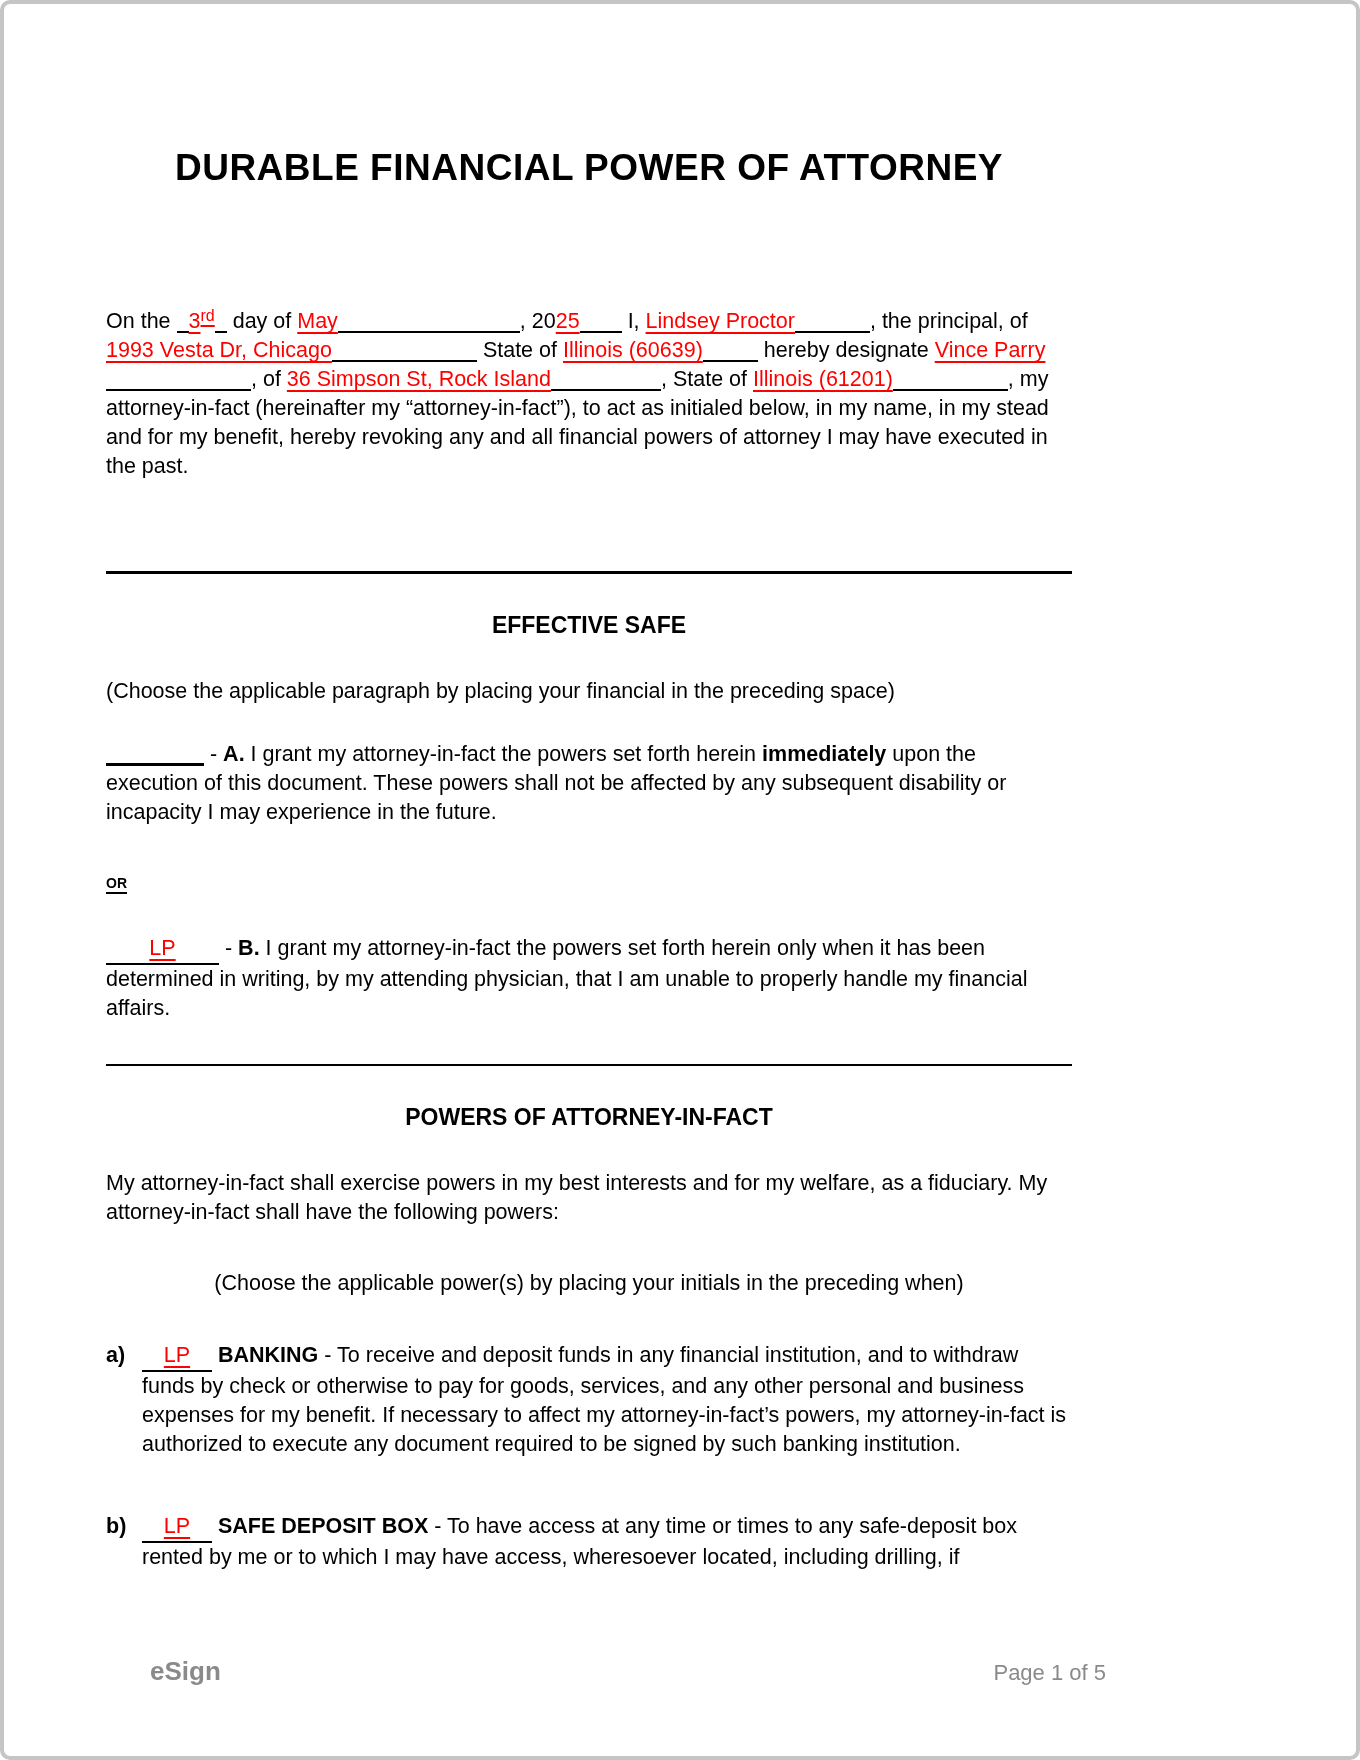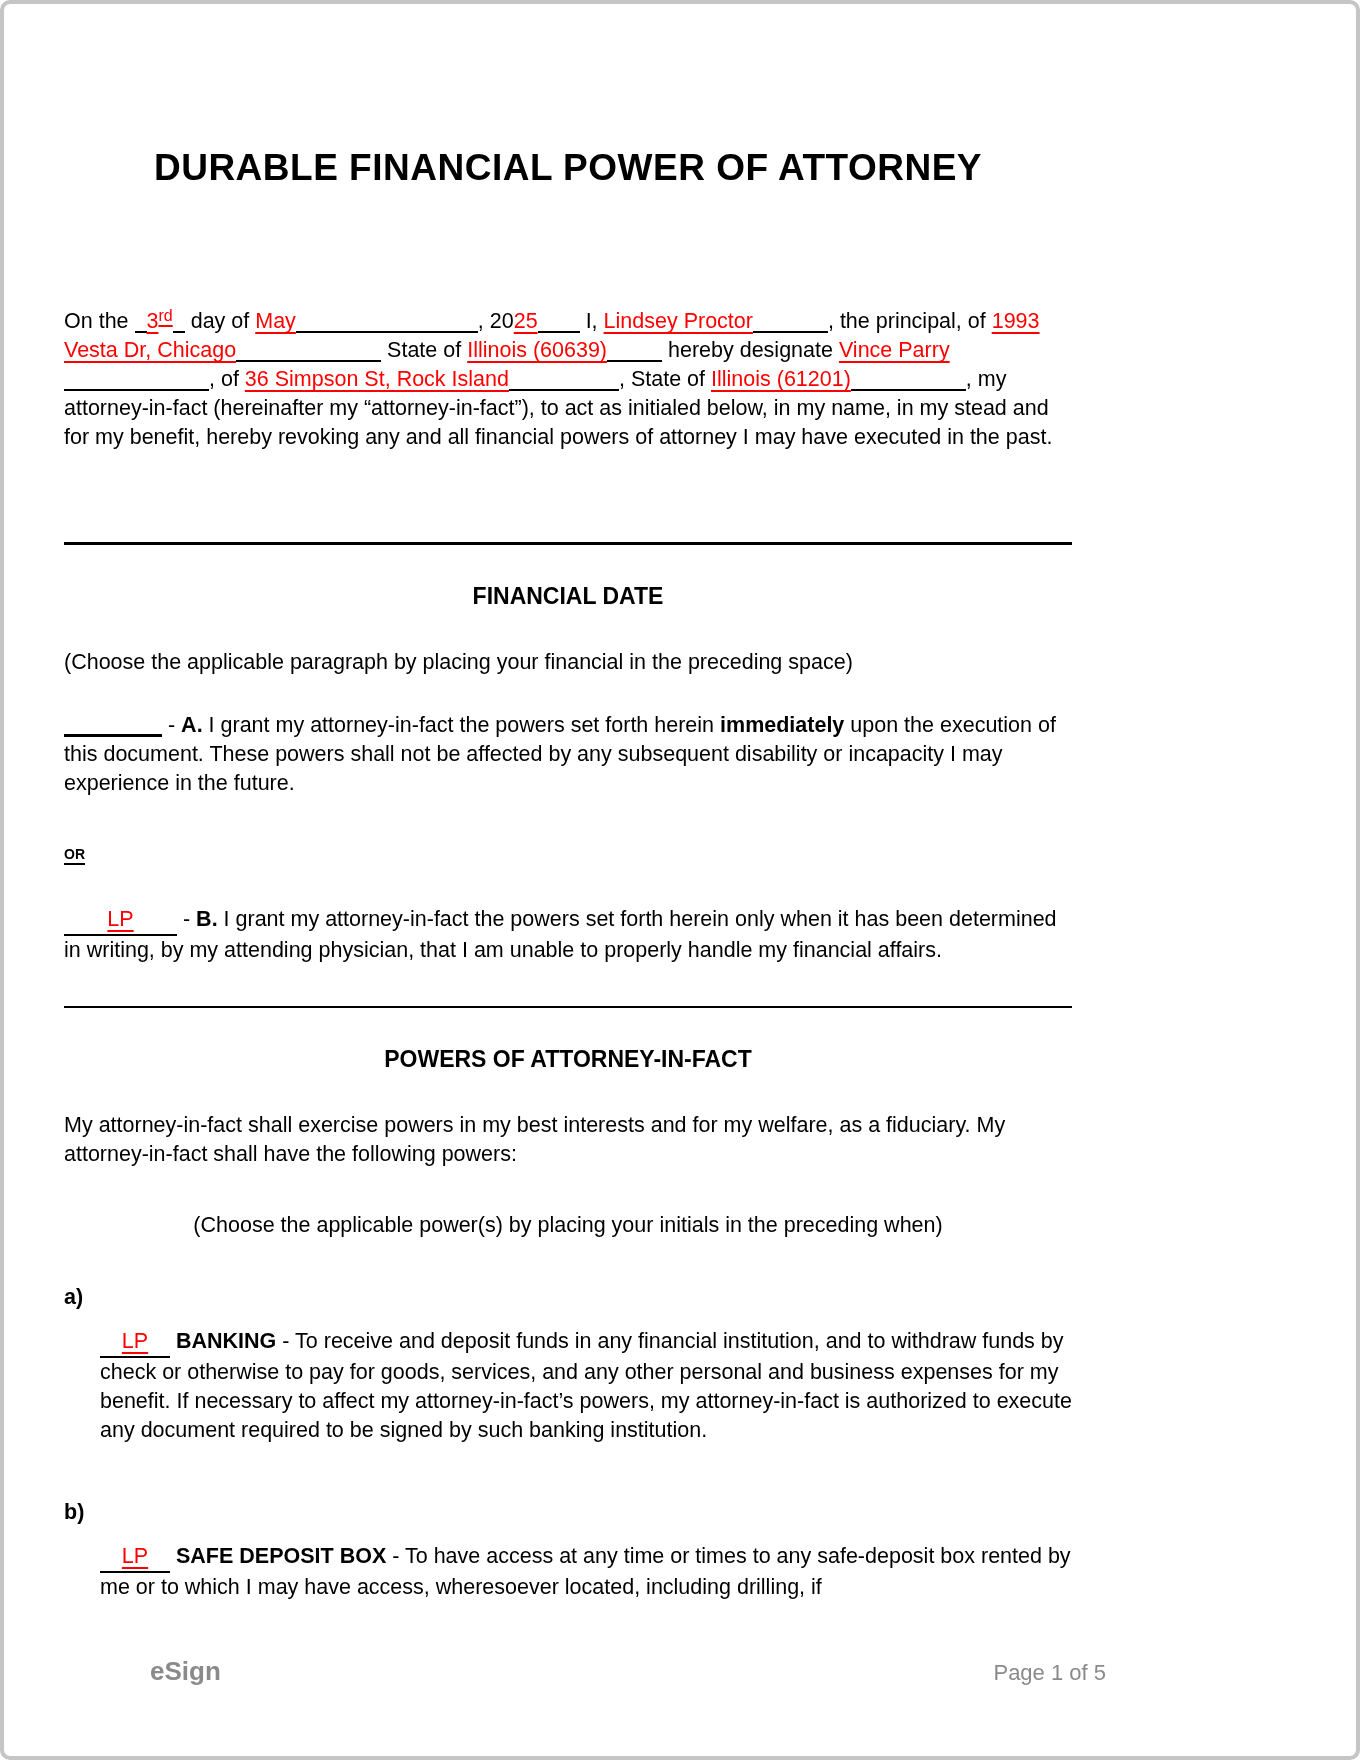--- a/index.html
+++ b/index.html
@@ -7,32 +7,31 @@
     position:relative;
     width:1360px;height:1760px;
     box-sizing:border-box;
     background:#fff;
     border:4px solid #c5c5c5;
     border-radius:10px;
     font-family:"Liberation Sans","DejaVu Sans",sans-serif;
     color:#000;
     overflow:hidden;
   }
-  .content{padding:0 284px 0 60px;}
+  .content{padding:0 284px 0 102px;}
   h1,h2,p,div{margin:0;padding:0;}
   .title{
     margin-top:142px;
     font-size:37px;font-weight:bold;
     text-align:center;line-height:44px;
     letter-spacing:0.5px;
   }
   .body{
     font-size:21.5px;line-height:29px;
     text-align:left;
-    margin-top:44px;
   }
   .intro{margin-top:117px;}
   .rule{height:2.5px;background:#000;border:none;}
   .rule-1{margin-top:90px;}
   .rule-2{margin-top:41px;}
   .section-heading{
     font-size:23px;font-weight:bold;text-align:center;line-height:30px;
   }
   .h-effective{margin-top:36px;}
   .h-powers{margin-top:36px;}
@@ -84,21 +83,21 @@
 
 <div class="page">
   <div class="content">
 
     <h1 class="title">DURABLE FINANCIAL POWER OF ATTORNEY</h1>
 
     <p class="body intro"><span class="run">On the </span><span class="blank" style="width: 12px;"></span><span class="field">3</span><sup class="field">rd</sup><span class="blank" style="width: 12px;"></span><span class="run"> day of </span><span class="field">May</span><span class="blank" style="width: 182px;"></span><span class="run">, 20</span><span class="field">25</span><span class="blank" style="width: 42px;"></span><span class="run"> I, </span><span class="field">Lindsey Proctor</span><span class="blank" style="width: 75px;"></span><span class="run">, the principal, of </span><span class="field">1993 Vesta Dr, Chicago</span><span class="blank" style="width: 145px;"></span><span class="run"> State of </span><span class="field">Illinois (60639)</span><span class="blank" style="width: 55px;"></span><span class="run"> hereby designate </span><span class="field">Vince Parry</span><span class="blank" style="width: 145px;"></span><span class="run">, of </span><span class="field">36 Simpson St, Rock Island</span><span class="blank" style="width: 110px;"></span><span class="run">, State of </span><span class="field">Illinois (61201)</span><span class="blank" style="width: 115px;"></span><span class="run">, my attorney-in-fact (hereinafter my “attorney-in-fact”), to act as initialed below, in my name, in my stead and for my benefit, hereby revoking any and all financial powers of attorney I may have executed in the past.</span></p>
 
     <hr class="rule rule-1">
 
-    <h2 class="section-heading h-effective">FINANCIAL DATE</h2>
+    <h2 class="section-heading h-effective">EFFECTIVE SAFE</h2>
 
     <p class="body instruction">(Choose the applicable paragraph by placing your financial in the preceding space)</p>
 
     <p class="body option-a"><span class="blank" style="width: 98px;"></span><span class="run"> - </span><span class="run-bold">A.</span><span class="run"> I grant my attorney-in-fact the powers set forth herein </span><span class="run-bold">immediately</span><span class="run"> upon the execution of this document. These powers shall not be affected by any subsequent disability or incapacity I may experience in the future.</span></p>
 
     <p class="or-row"><span class="or-text">OR</span></p>
 
     <p class="body option-b"><span class="initial-blank" style="width: 113px;"><span class="field">LP</span></span><span class="run"> - </span><span class="run-bold">B.</span><span class="run"> I grant my attorney-in-fact the powers set forth herein only when it has been determined in writing, by my attending physician, that I am unable to properly handle my financial affairs.</span></p>
 
     <hr class="rule rule-2">

